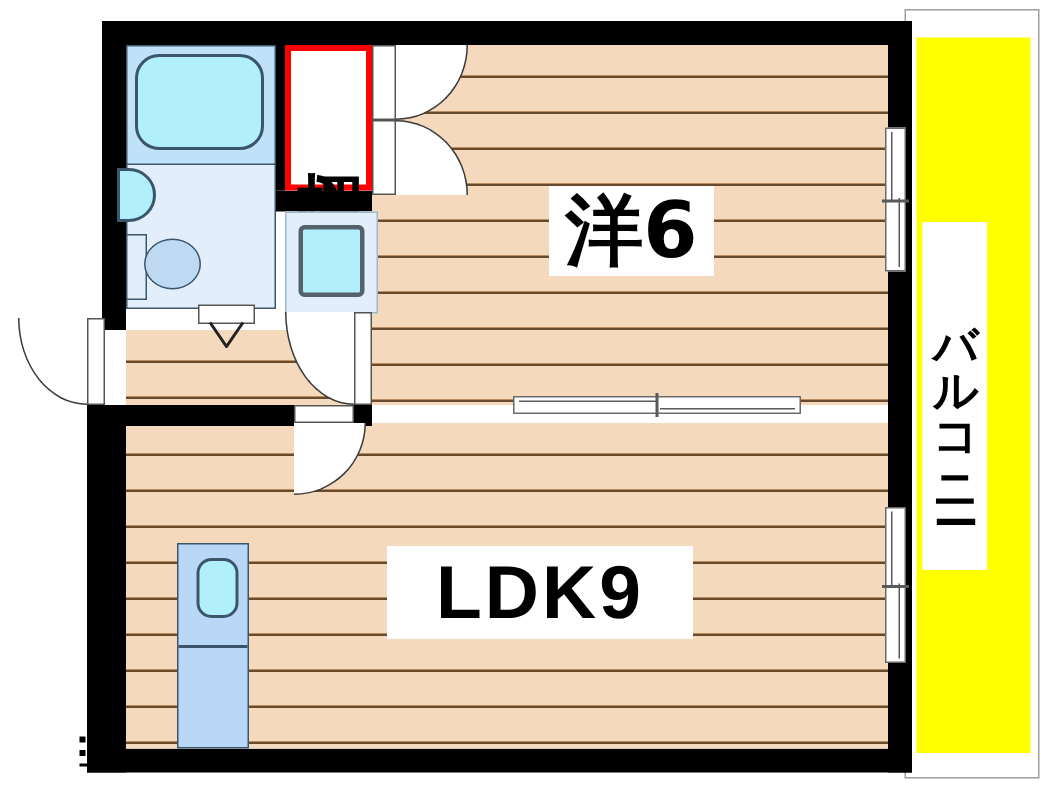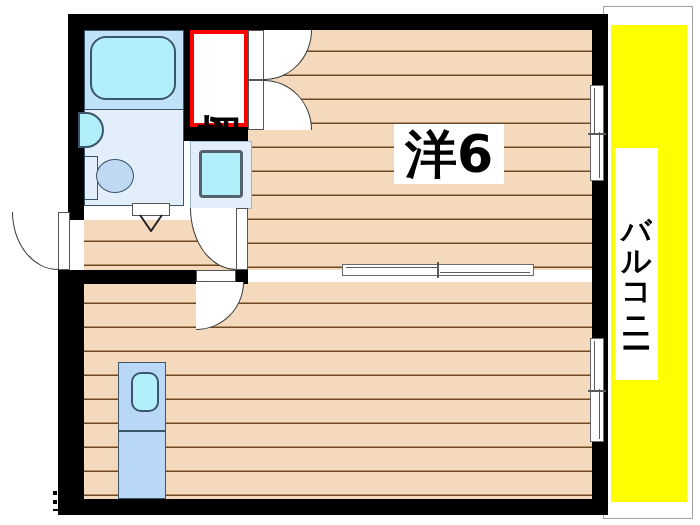--- a/index.html
+++ b/index.html
@@ -121,21 +121,20 @@
   
   .label-box {
     background: #ffffff;
     color: #000000;
     display: flex;
     align-items: center;
     justify-content: center;
     font-weight: 700;
     line-height: 1;
     letter-spacing: 0px;
-    margin-left: 28px;
   }
   .label-room6 { font-size: 52px; font-family: "DejaVu Sans", sans-serif; }
   .label-ldk   { font-size: 50px; font-family: "Liberation Sans", sans-serif; letter-spacing: 2px;}
   .label-oshiire {
     border: 4px solid #ff0000;
     box-sizing: border-box;
     font-size: 44px;
     font-family: "DejaVu Sans", sans-serif;
     font-weight: 700;
     writing-mode: vertical-rl;
@@ -268,18 +267,19 @@
   <div class="abs win-line-v" style="left:594px; top:341px; width:1px; height:50px;"></div>
   <div class="abs win-line-v" style="left:599px; top:389px; width:1px; height:50px;"></div>
   <div class="abs win-line-h" style="left:588px; top:390px; width:18px; height:2px;"></div>
 
   <div class="abs kit-counter" style="left:118px; top:362px; width:48px; height:137px;"></div>
   <div class="abs win-line-h" style="left:119px; top:430px; width:46px; height:2px; background:#3b566b;"></div>
   <div class="abs kit-sink" style="left:131px; top:372px; width:28px; height:40px;"></div>
 
   <div class="abs label-box label-room6" style="left:366px; top:124px; width:110px; height:60px;">洋6</div>
 
+  <div class="abs label-box label-ldk" style="left:258px; top:364px; width:204px; height:62px;">LDK9</div>
 
   <div class="abs dim-mark" style="left:53px; top:491px; width:4px; height:4px;"></div>
   <div class="abs dim-mark" style="left:53px; top:500px; width:4px; height:4px;"></div>
   <div class="abs dim-mark" style="left:53px; top:509px; width:6px; height:2px;"></div>
 
 </div>
 
 </body></html>

